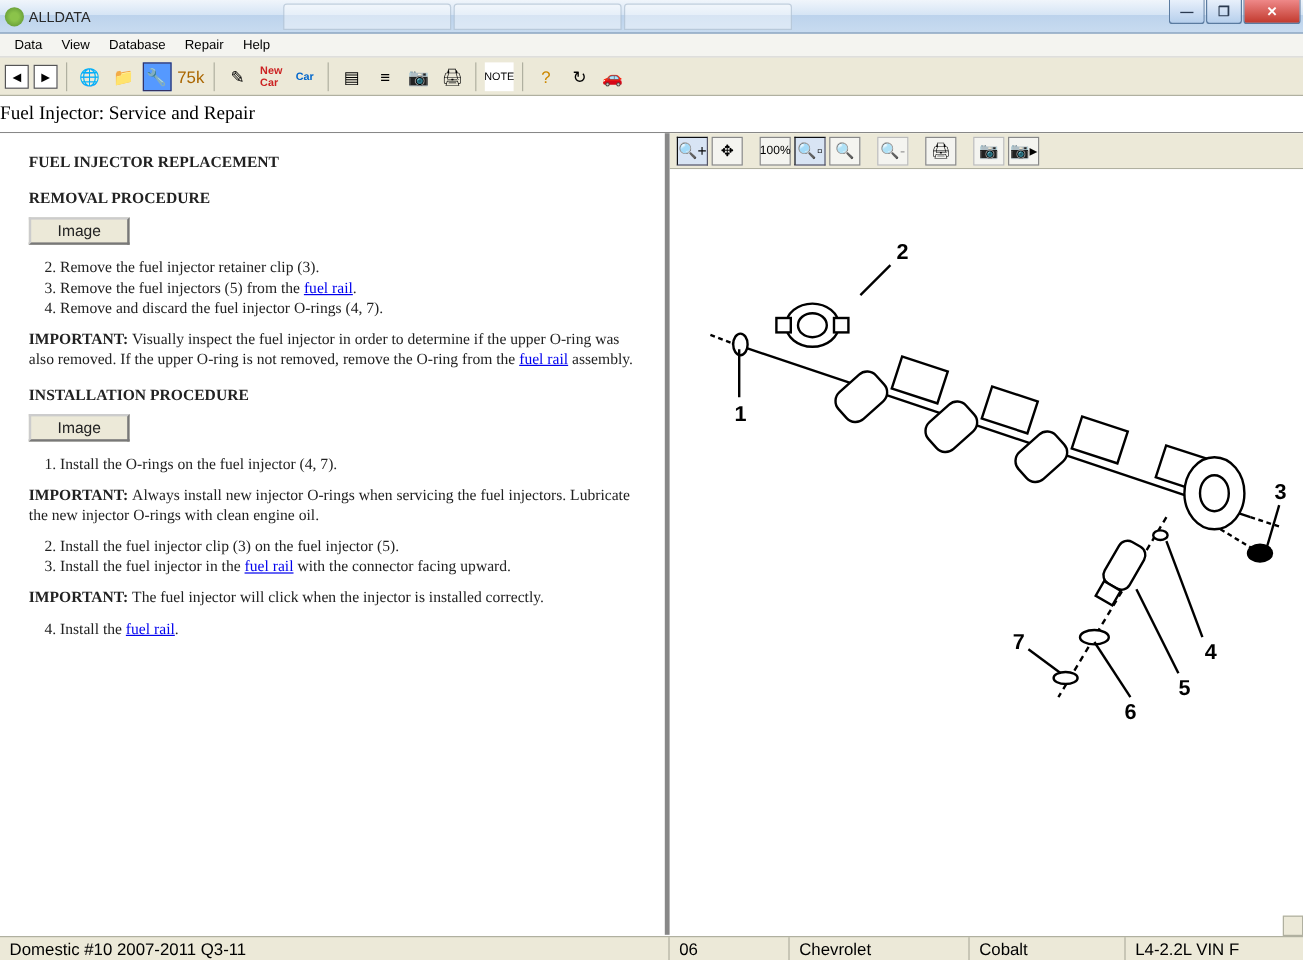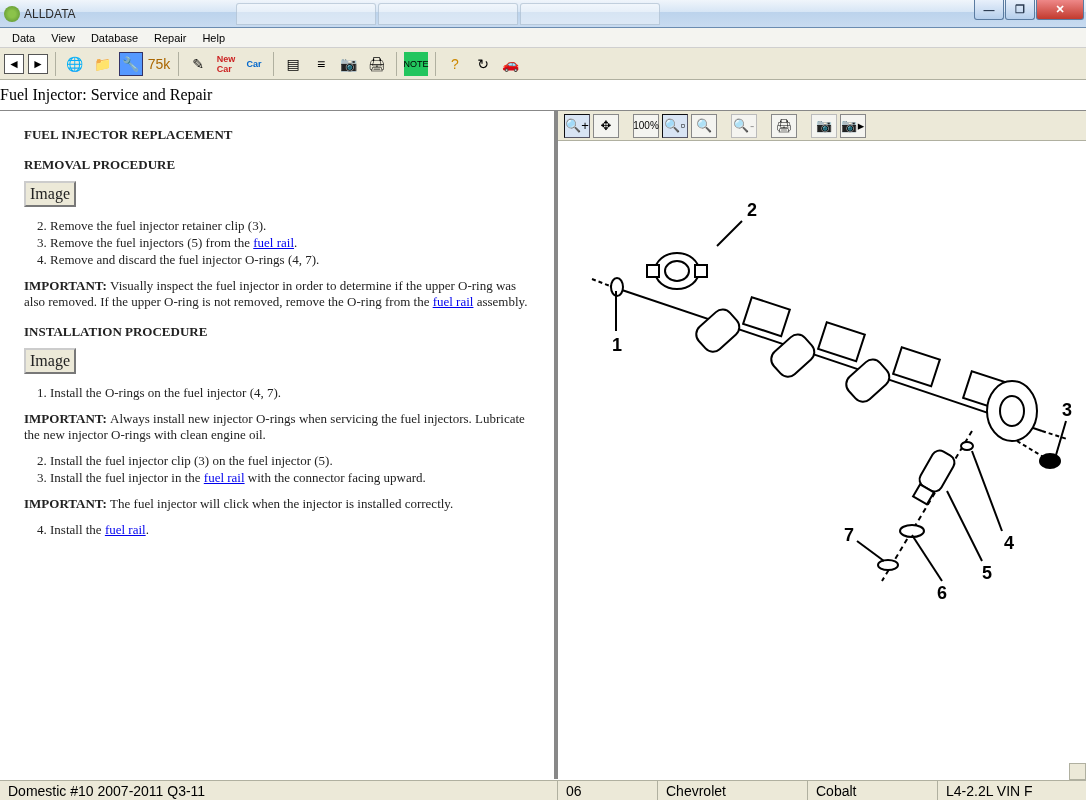--- a/index.html
+++ b/index.html
@@ -107,23 +107,23 @@
 }
 .left-panel h3 { font-size: 13px; font-weight: bold; margin: 0 0 6px 0; }
 .left-panel h4 { font-size: 13px; font-weight: bold; margin: 14px 0 2px 0; }
 .left-panel ol { margin-left: 26px; margin-bottom: 8px; }
 .left-panel li { margin: 1px 0; }
 .link { color: #0000ee; text-decoration: underline; cursor: pointer; }
 .btn-image {
   display: inline-block;
   border: 2px outset #ccc;
   background: #ece9d8;
-  padding: 2px 4px;
-  font-family: Liberation Serif, serif;
-  font-size: 16px;
+  padding: 2px 22px;
+  font-family: Liberation Sans, sans-serif;
+  font-size: 13px;
   margin: 6px 0 10px 0;
   cursor: pointer;
 }
 .important { font-weight: bold; }
 .right-panel {
   flex: 1;
   background: #fff;
   display: flex;
   flex-direction: column;
 }
@@ -225,21 +225,21 @@
   <div class="tb-sep"></div>
   <div class="tb-btn">✎</div>
   <div class="tb-btn" style="font-size:9px;color:#c22;font-weight:bold;">New<br>Car</div>
   <div class="tb-btn" style="font-size:9px;color:#06c;font-weight:bold;">Car</div>
   <div class="tb-sep"></div>
   <div class="tb-btn">▤</div>
   <div class="tb-btn">≡</div>
   <div class="tb-btn">📷</div>
   <div class="tb-btn">🖨</div>
   <div class="tb-sep"></div>
-  <div class="tb-btn" style="background:#22c55e;font-size:9px;">NOTE</div>
+  <div class="tb-btn" style="background:#ffffff;font-size:9px;">NOTE</div>
   <div class="tb-sep"></div>
   <div class="tb-btn" style="color:#c80;">?</div>
   <div class="tb-btn">↻</div>
   <div class="tb-btn">🚗</div>
 </div>
 
 <div class="page-title">Fuel Injector:  Service and Repair</div>
 
 <div class="content-row">
   <div class="left-panel">

